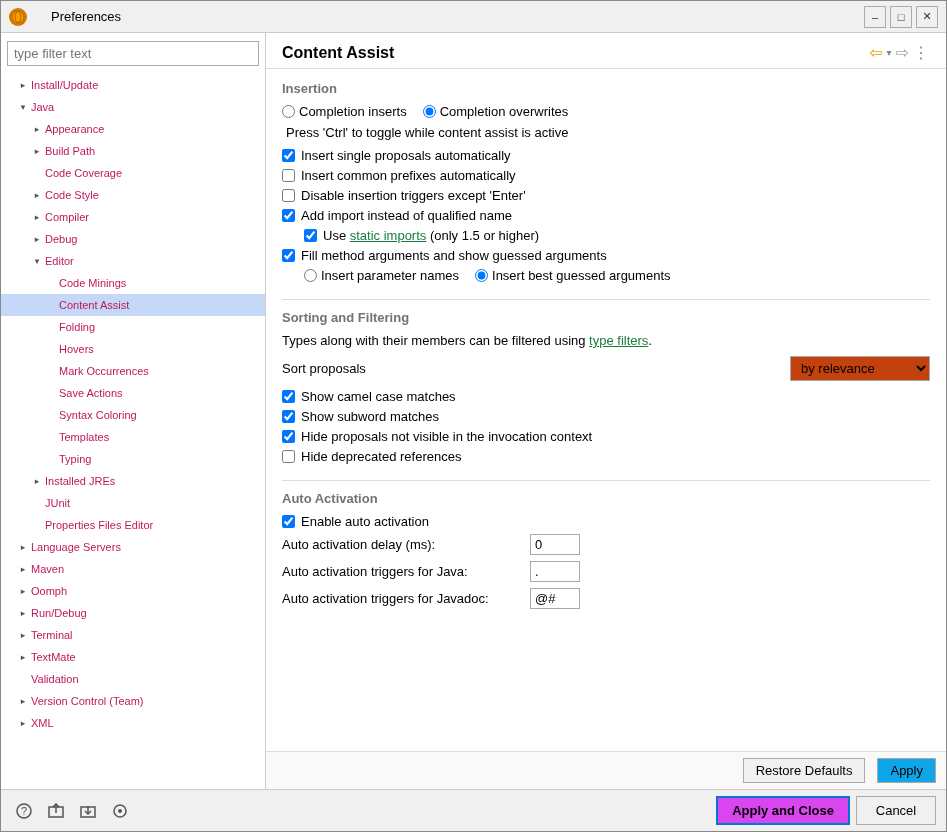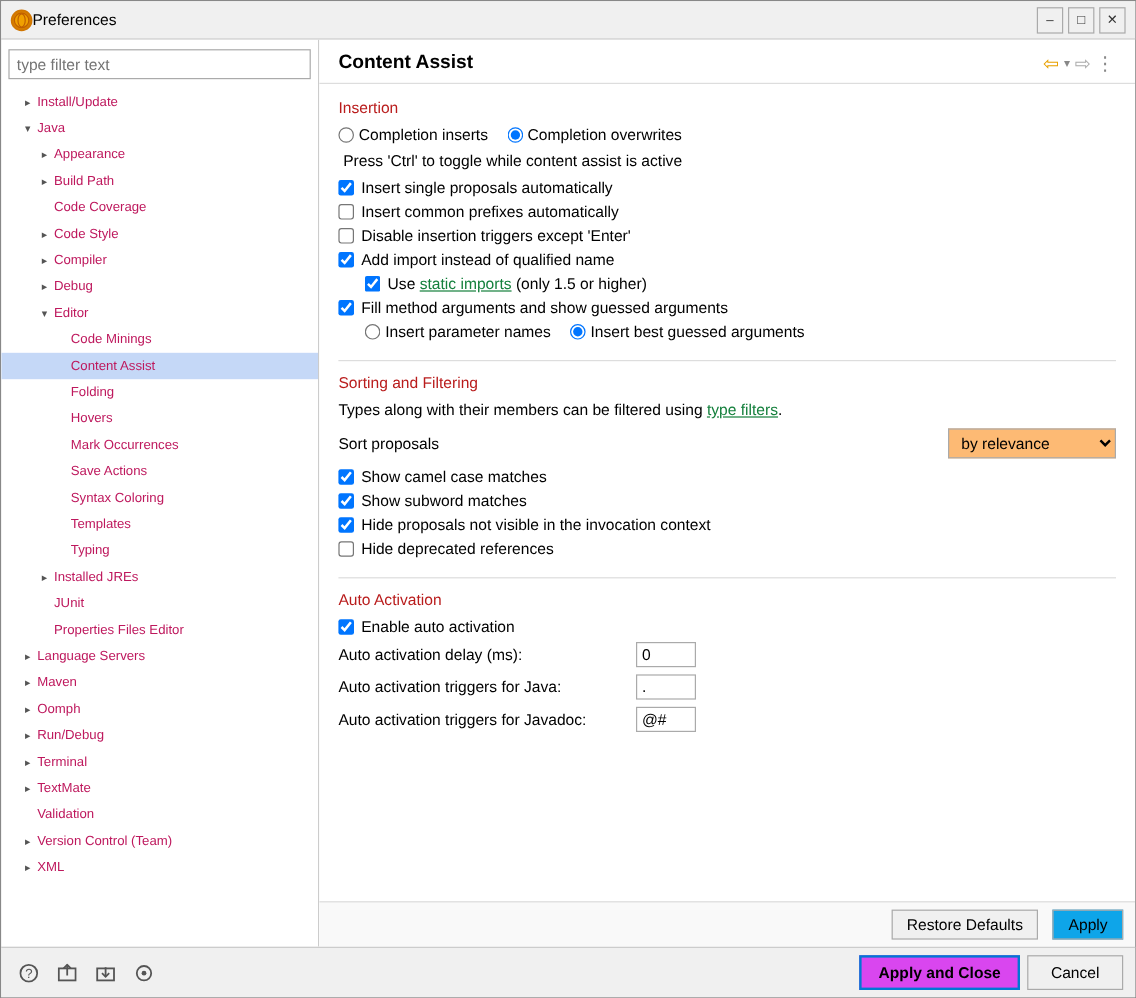--- a/index.html
+++ b/index.html
@@ -26,21 +26,21 @@
       border-bottom: 1px solid #ccc;
       padding: 6px 8px;
       display: flex;
       align-items: center;
       justify-content: space-between;
       height: 32px;
     }
     .title-bar-left {
       display: flex;
       align-items: center;
-      gap: 0;
+      gap: 24px;
     }
     .title-bar-icon {
       width: 18px;
       height: 18px;
       background: radial-gradient(circle, #f0a000, #c06000);
       border-radius: 50%;
       display: flex;
       align-items: center;
       justify-content: center;
     }
@@ -149,23 +149,23 @@
       gap: 4px;
       color: #888;
       font-size: 14px;
     }
     .panel-body {
       padding: 12px 16px;
       flex: 1;
     }
     .section-title {
       font-size: 13px;
-      font-weight: normal;
+      font-weight: bold;
       margin-bottom: 8px;
-      color: #b91c1c;
+      color: #737373;
     }
     .section {
       margin-bottom: 16px;
     }
     .radio-group {
       display: flex;
       align-items: center;
       gap: 16px;
       margin-bottom: 6px;
     }
@@ -203,21 +203,21 @@
       display: flex;
       align-items: center;
       justify-content: space-between;
       margin-bottom: 8px;
     }
     .sort-label { font-size: 13px; }
     .sort-select {
       padding: 3px 6px;
       border: 1px solid #aaa;
       font-size: 13px;
-      background: #fdba74;
+      background: #c2410c;
       cursor: pointer;
       min-width: 140px;
       margin-left: 42px;
     }
     .hint-text {
       font-size: 13px;
       margin-bottom: 8px;
       color: #000;
     }
     .auto-act-row {

